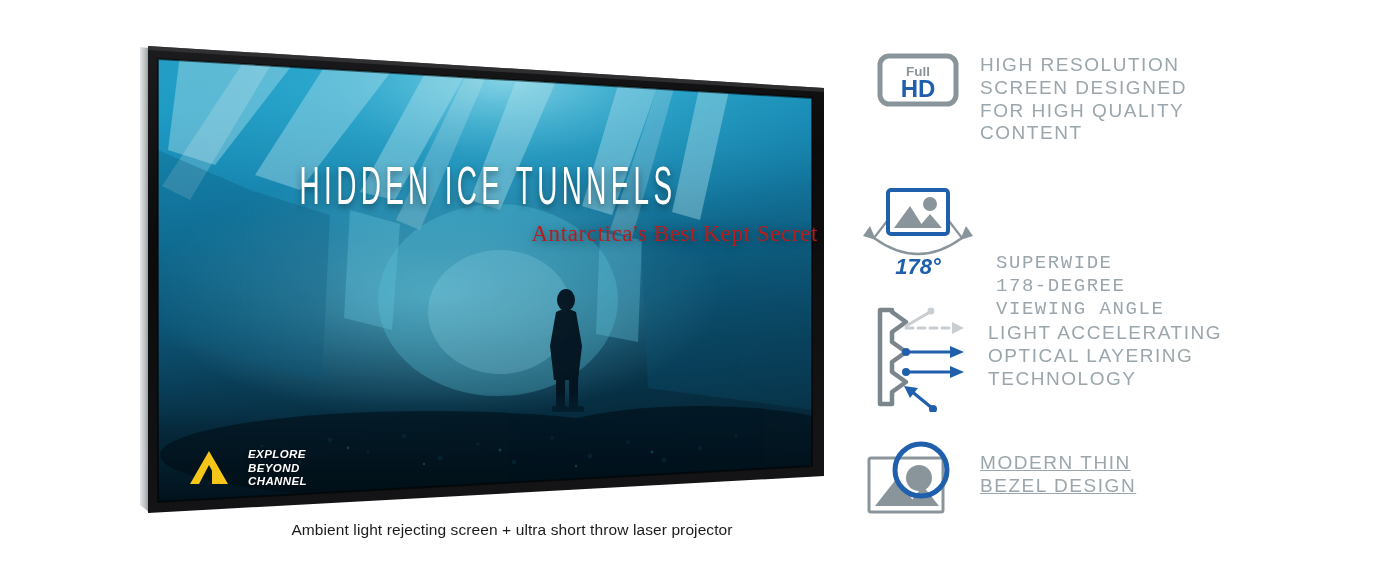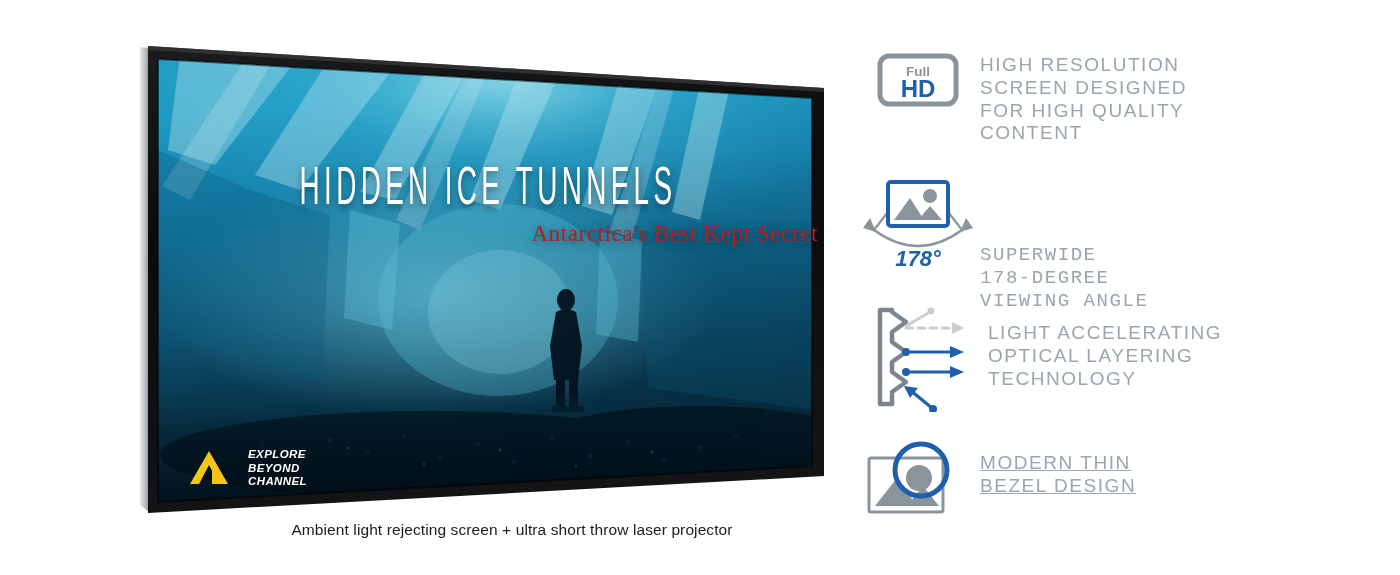--- a/index.html
+++ b/index.html
@@ -131,21 +131,21 @@
     font-size: 19px;
     line-height: 22.8px;
     letter-spacing: 1.55px;
     color: #9ba6ac;
     text-transform: uppercase;
     white-space: pre-line;
     padding-top: 2px;
   }
 
   #feature-0 { top: 0px; }
-  #feature-1 { top: 122px; }
+  #feature-1 { top: 130px; gap: 16px; }
   #feature-2 { top: 248px; }
   #feature-3 { top: 378px; }
 
   #feature-1 .feature-text { padding-top: 70px; font-family: Liberation Mono, monospace; }
   #feature-2 .feature-text { padding-top: 22px; margin-left: 8px; }
   #feature-3 .feature-text { padding-top: 22px; text-decoration: underline; }
 </style>
 </head>
 <body>
 

